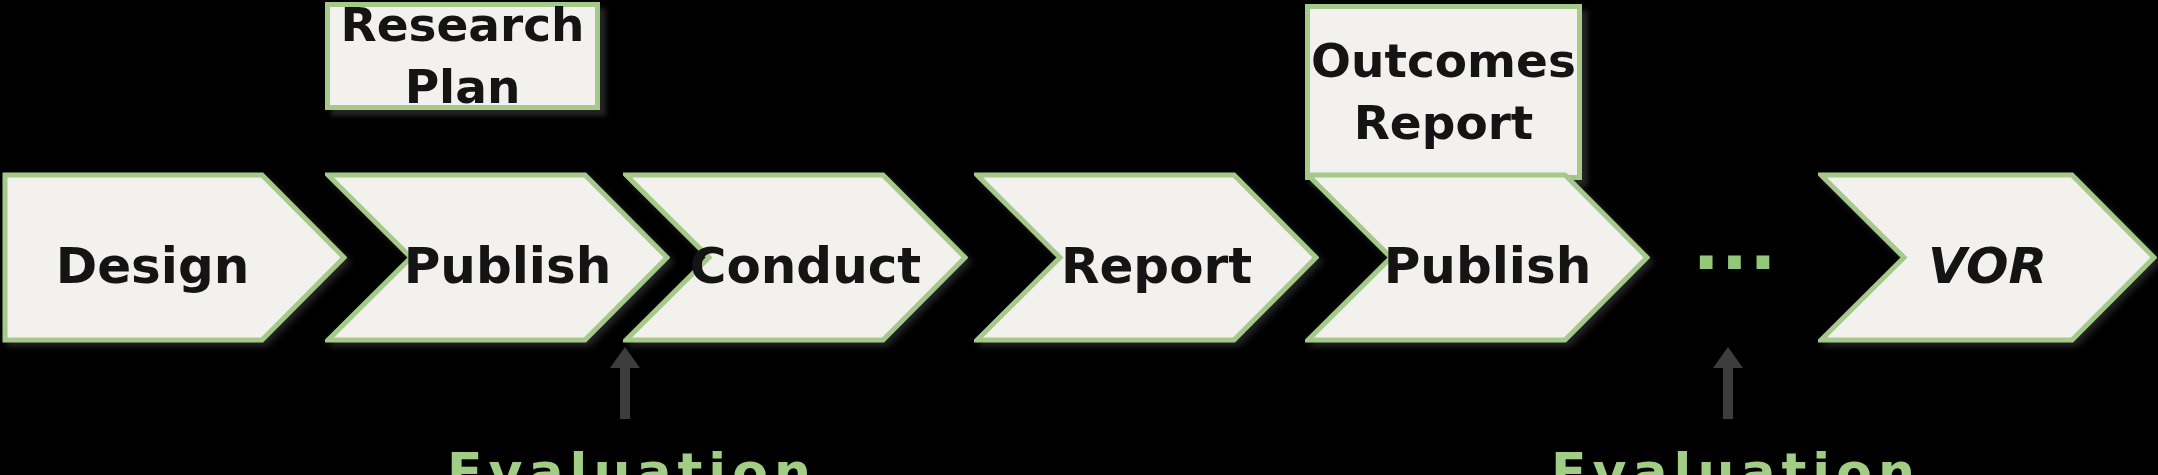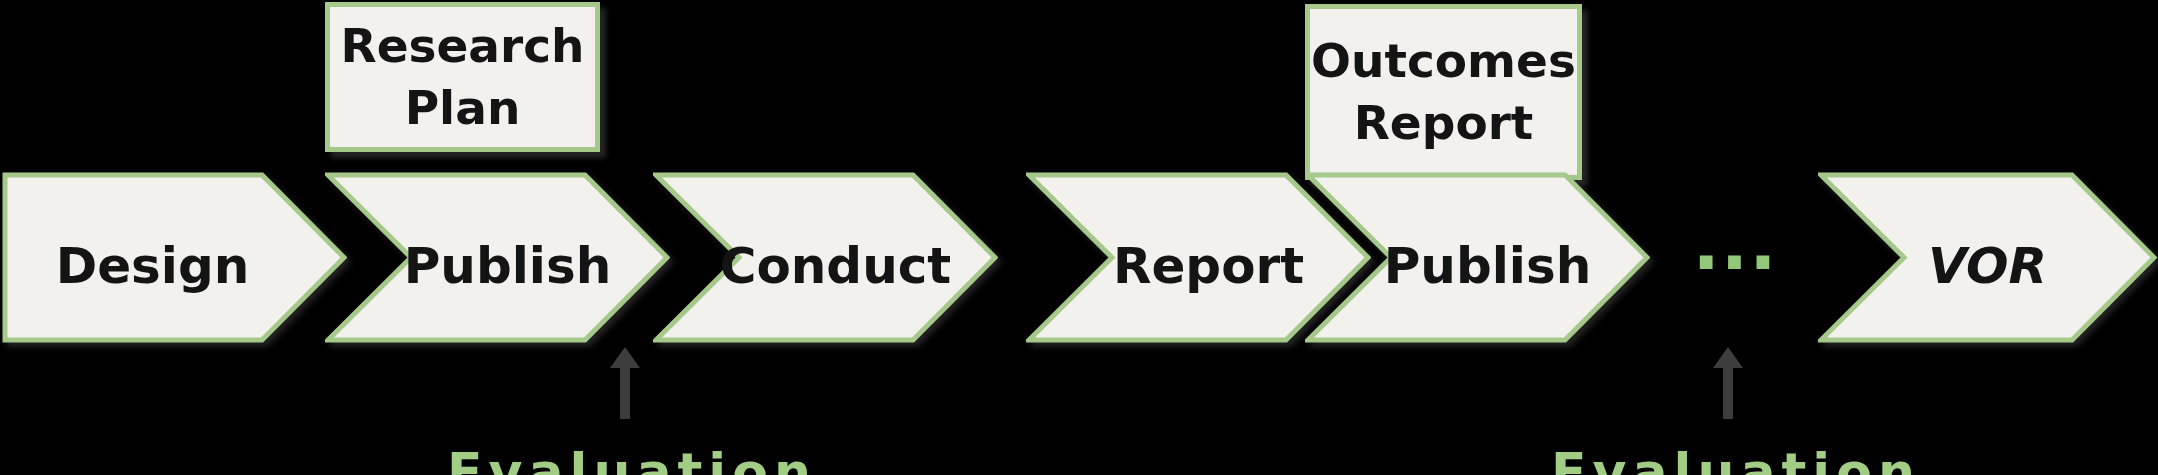--- a/index.html
+++ b/index.html
@@ -54,21 +54,21 @@
     display: flex;
     align-items: center;
     justify-content: center;
     text-align: center;
     font-weight: bold;
     font-size: 47px;
     line-height: 62px;
     color: #141414;
     padding: 0 14px;
   }
-  .doc-box.box-1 { left: 325px;  top: 2px; width: 275px; height: 150px; }
+  .doc-box.box-1 { left: 325px;  top: 2px; width: 275px; height: 108px; }
   .doc-box.box-2 { left: 1305px; top: 4px; width: 277px; height: 176px; }
 
   
   .gap-step {
     position: absolute;
     left: 1650px; top: 172px;
     width: 170px; height: 171px;
     display: flex;
     align-items: center;
     justify-content: center;
@@ -142,28 +142,28 @@
     <span class="step-label">Design</span>
   </div>
 
   <div class="step notch" style="left:325px">
     <svg width="345" height="171" viewBox="0 0 345 171">
       <polygon points="3,3 260,3 342,85.5 260,168 3,168 86,85.5" fill="#f2f1ed" stroke="#a5c98b" stroke-width="5" stroke-linejoin="miter"></polygon>
     </svg>
     <span class="step-label">Publish</span>
   </div>
 
-  <div class="step notch" style="left:653px">
+  <div class="step notch" style="left:623px">
     <svg width="345" height="171" viewBox="0 0 345 171">
       <polygon points="3,3 260,3 342,85.5 260,168 3,168 86,85.5" fill="#f2f1ed" stroke="#a5c98b" stroke-width="5" stroke-linejoin="miter"></polygon>
     </svg>
     <span class="step-label">Conduct</span>
   </div>
 
-  <div class="step notch" style="left:1026px">
+  <div class="step notch" style="left:974px">
     <svg width="345" height="171" viewBox="0 0 345 171">
       <polygon points="3,3 260,3 342,85.5 260,168 3,168 86,85.5" fill="#f2f1ed" stroke="#a5c98b" stroke-width="5" stroke-linejoin="miter"></polygon>
     </svg>
     <span class="step-label">Report</span>
   </div>
 
   <div class="step notch" style="left:1305px">
     <svg width="345" height="171" viewBox="0 0 345 171">
       <polygon points="3,3 260,3 342,85.5 260,168 3,168 86,85.5" fill="#f2f1ed" stroke="#a5c98b" stroke-width="5" stroke-linejoin="miter"></polygon>
     </svg>

